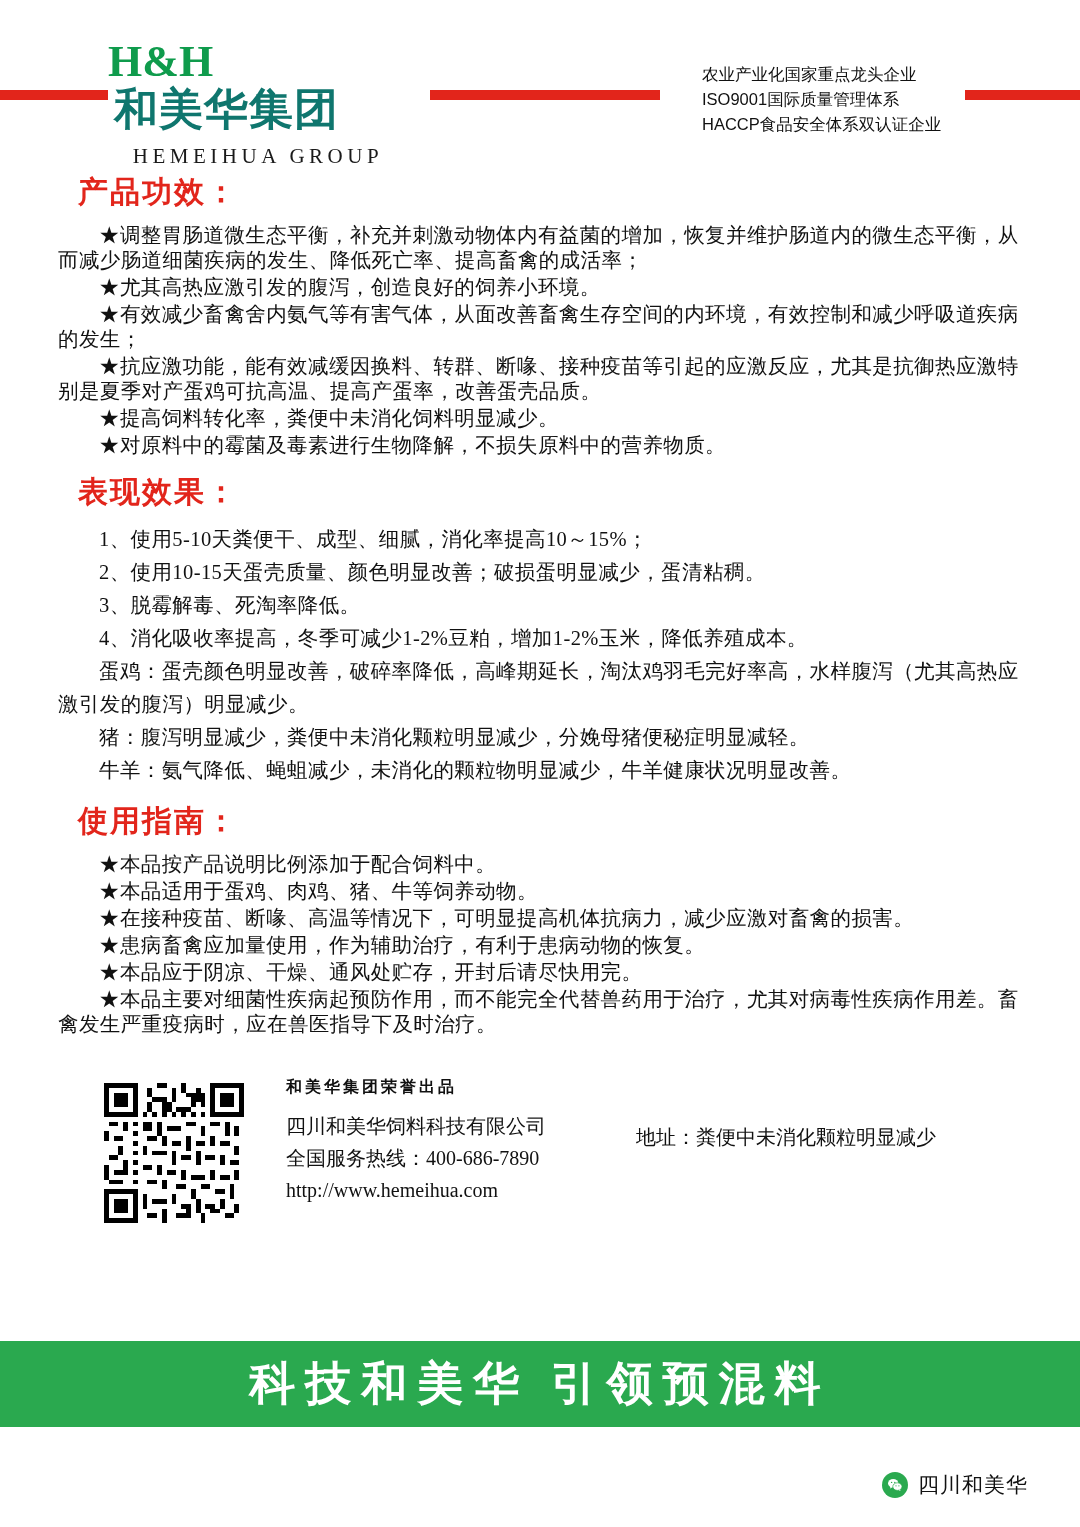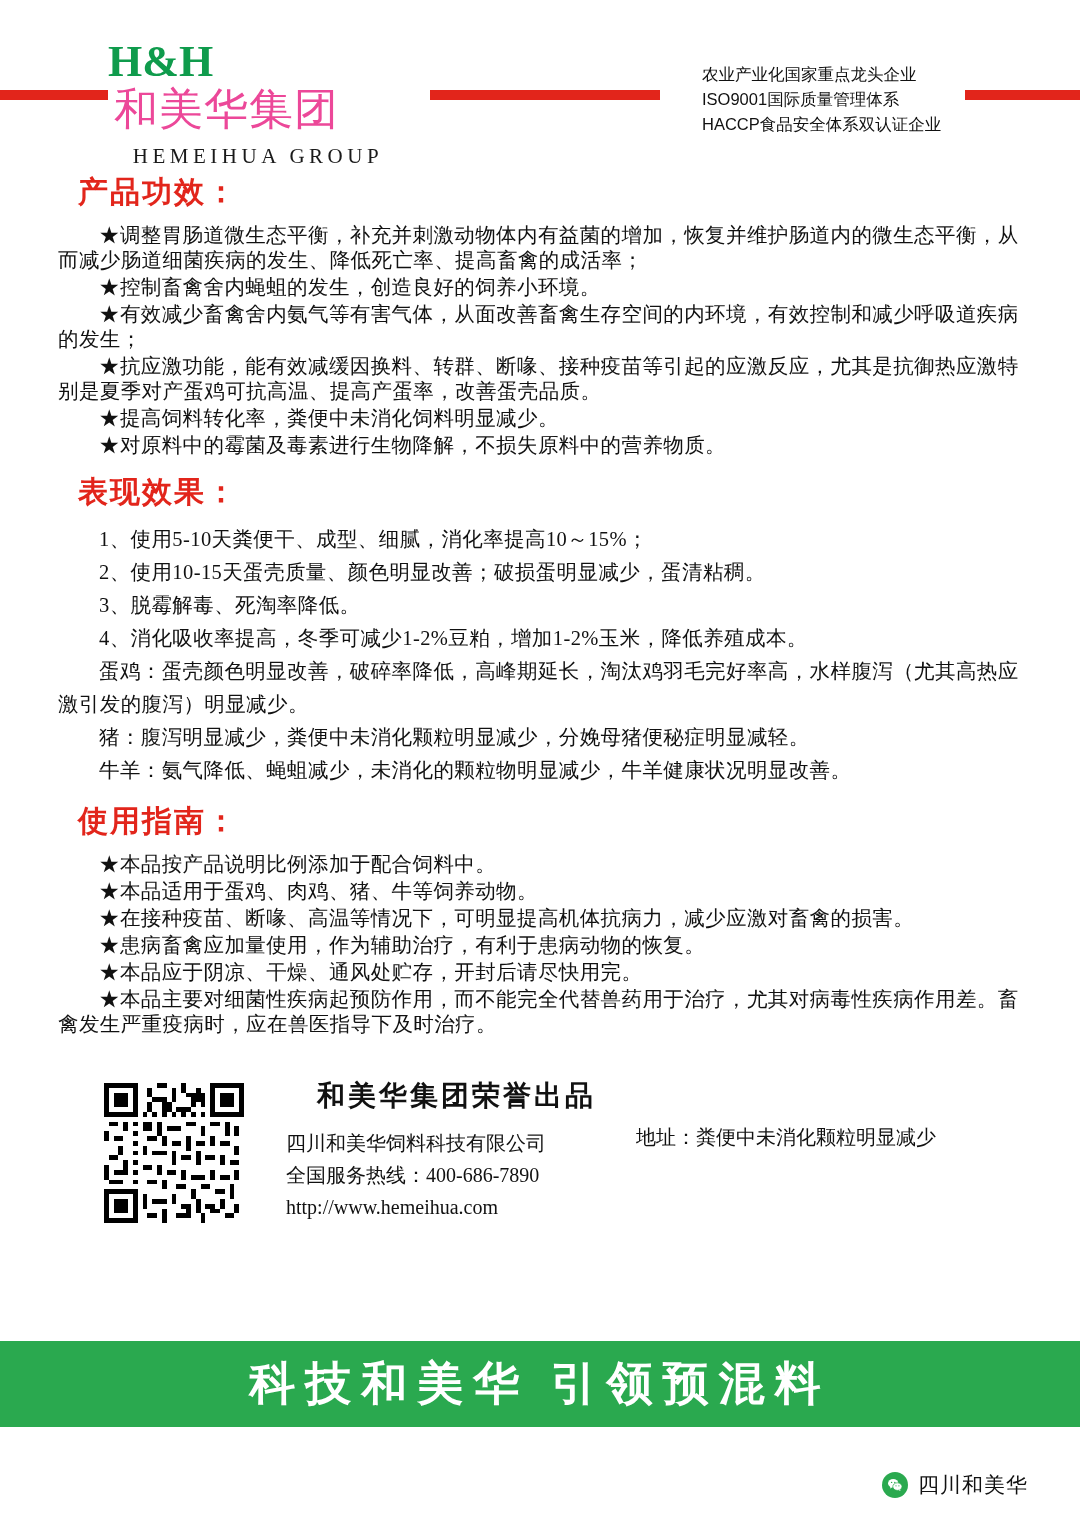--- a/index.html
+++ b/index.html
@@ -36,23 +36,23 @@
     font-weight: bold;
     font-size: 44px;
     color: #0f9b4c;
     letter-spacing: 0px;
     line-height: 48px;
     display: inline-block;
     vertical-align: middle;
   }
   .logo-cn {
     font-family: "Liberation Serif", "DejaVu Serif", serif;
-    font-weight: normal;
+    font-weight: bold;
     font-size: 44px;
-    color: #ec4899;
+    color: #0f766e;
     line-height: 48px;
     display: inline-block;
     vertical-align: middle;
     margin-left: 6px;
     letter-spacing: 1px;
   }
   .logo-en {
     font-family: "Liberation Serif", "DejaVu Serif", serif;
     font-size: 21px;
     letter-spacing: 4.5px;
@@ -138,25 +138,24 @@
   }
   .qr svg { display: block; }
   .footer-col1 {
     position: absolute;
     left: 286px;
     top: 0px;
   }
   .footer-brand {
     font-family: "Liberation Serif", "DejaVu Serif", serif;
     font-weight: bold;
-    font-size: 28px;
+    font-size: 16px;
     letter-spacing: 3px;
     color: #111111;
     margin-bottom: 12px;
-    margin-left: 31px;
   }
   .footer-line {
     font-family: "Liberation Serif", "DejaVu Serif", serif;
     font-size: 20px;
     line-height: 32px;
     color: #111111;
   }
   .footer-col2 {
     position: absolute;
     left: 636px;
@@ -235,21 +234,21 @@
       <div>农业产业化国家重点龙头企业</div>
       <div>ISO9001国际质量管理体系</div>
       <div>HACCP食品安全体系双认证企业</div>
     </div>
   </div>
 
   <div class="content">
 
     <div class="sec-title">产品功效：</div>
     <p class="para">★调整胃肠道微生态平衡，补充并刺激动物体内有益菌的增加，恢复并维护肠道内的微生态平衡，从而减少肠道细菌疾病的发生、降低死亡率、提高畜禽的成活率；</p>
-    <p class="para">★控制畜禽舍内蝇蛆的发生，创造良好的饲养小环境。</p>
+    <p class="para">★尤其高热应激引发的腹泻，创造良好的饲养小环境。</p>
     <p class="para">★有效减少畜禽舍内氨气等有害气体，从面改善畜禽生存空间的内环境，有效控制和减少呼吸道疾病的发生；</p>
     <p class="para">★抗应激功能，能有效减缓因换料、转群、断喙、接种疫苗等引起的应激反应，尤其是抗御热应激特别是夏季对产蛋鸡可抗高温、提高产蛋率，改善蛋壳品质。</p>
     <p class="para">★提高饲料转化率，粪便中未消化饲料明显减少。</p>
     <p class="para">★对原料中的霉菌及毒素进行生物降解，不损失原料中的营养物质。</p>
 
     <div class="sec-title">表现效果：</div>
     <p class="list-item">1、使用5-10天粪便干、成型、细腻，消化率提高10～15%；</p>
     <p class="list-item">2、使用10-15天蛋壳质量、颜色明显改善；破损蛋明显减少，蛋清粘稠。</p>
     <p class="list-item">3、脱霉解毒、死淘率降低。</p>
     <p class="list-item">4、消化吸收率提高，冬季可减少1-2%豆粕，增加1-2%玉米，降低养殖成本。</p>

